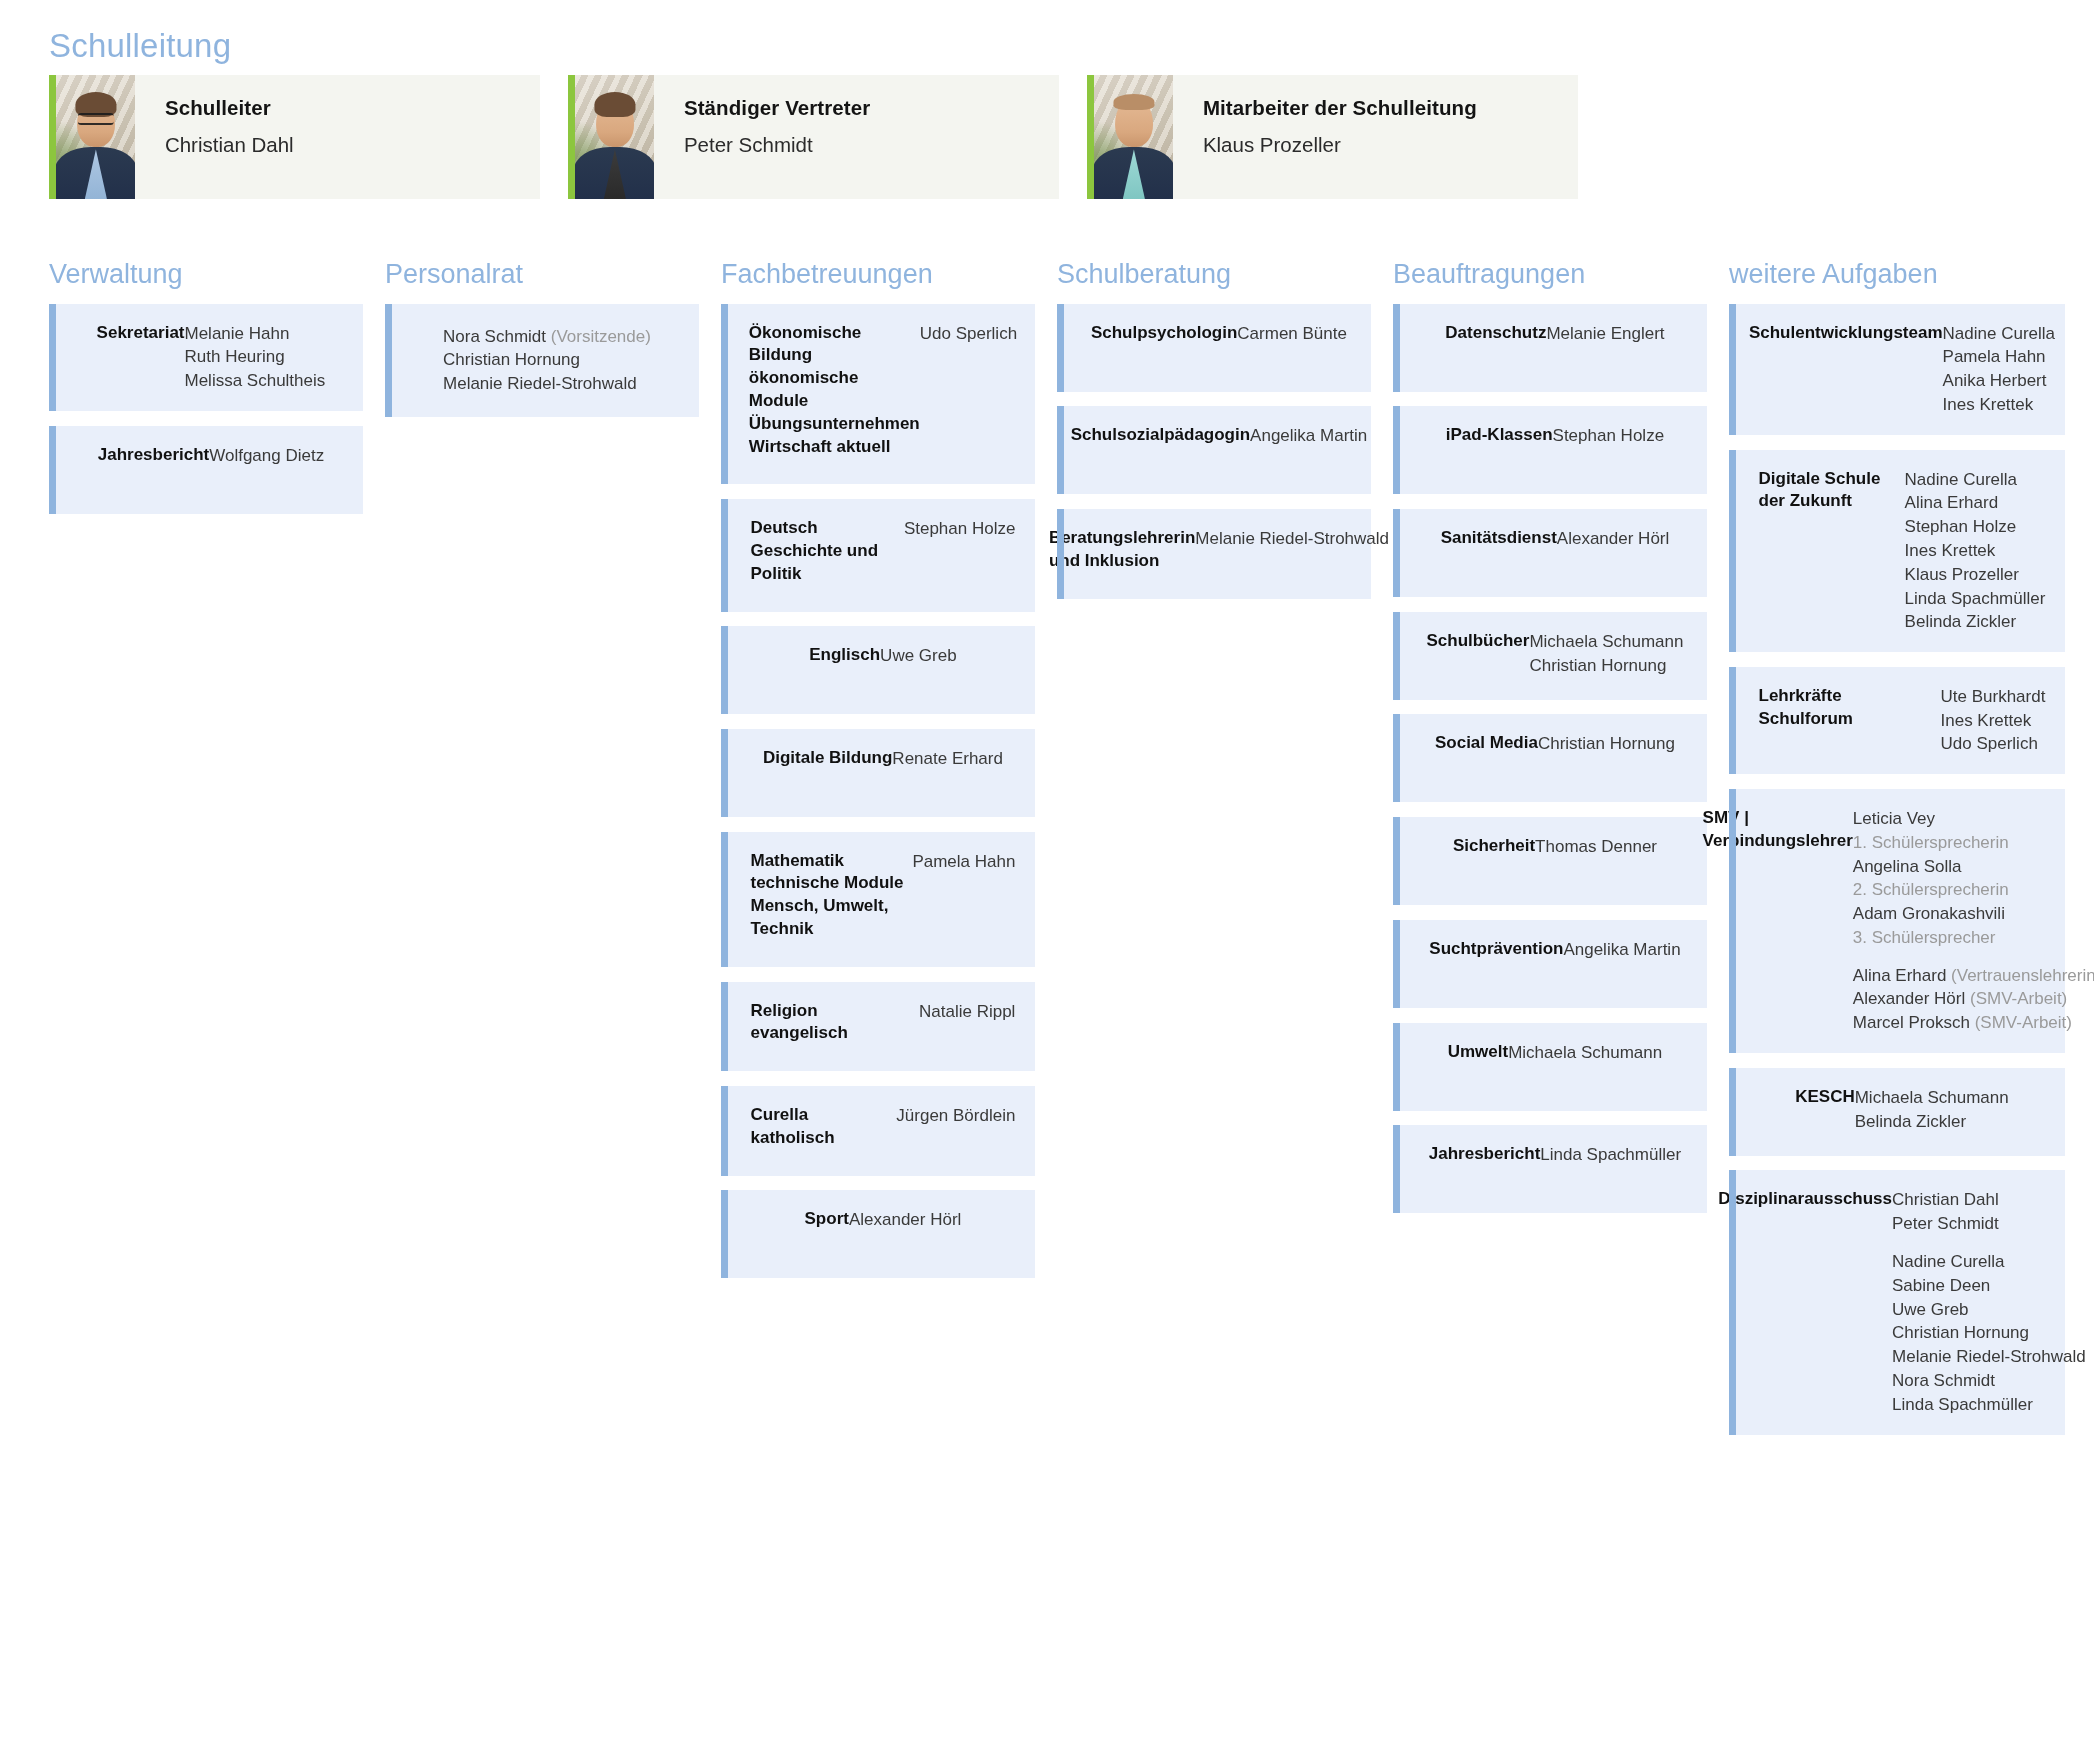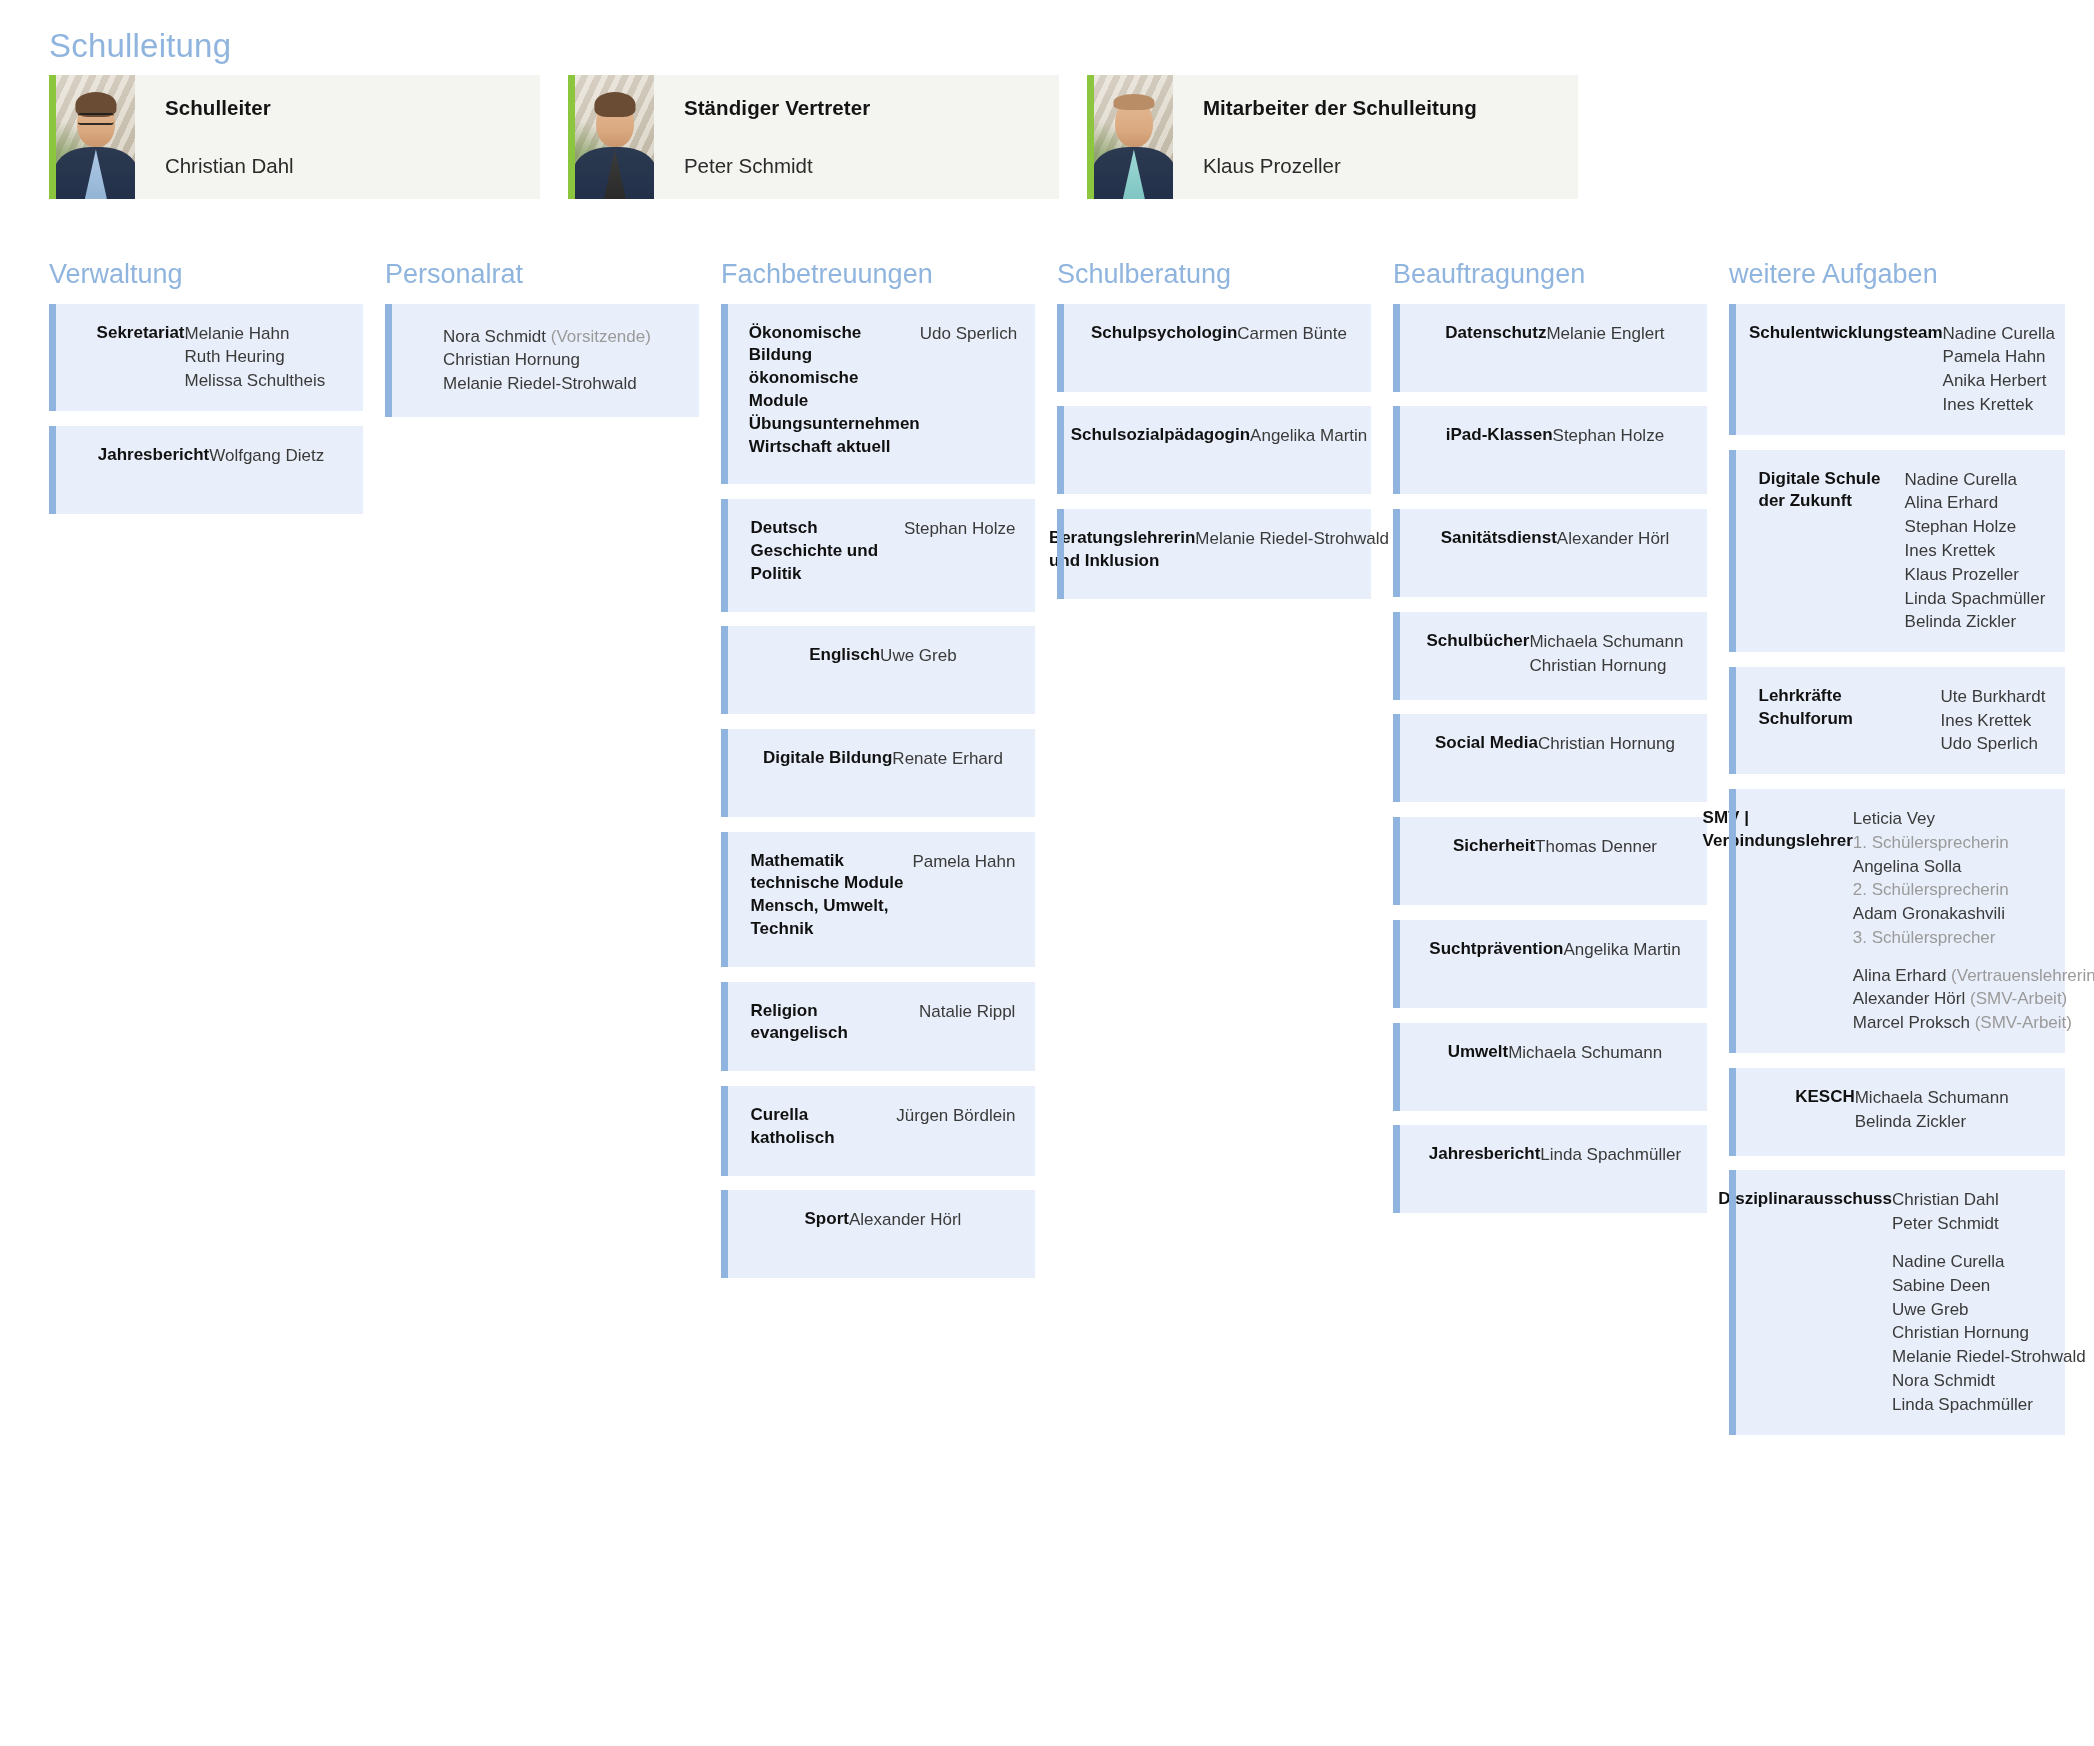--- a/index.html
+++ b/index.html
@@ -122,21 +122,21 @@
     clip-path: polygon(50% 0, 100% 100%, 0 100%);
   }
   .leader-photo .shirt.teal { background: linear-gradient(180deg, #9FD9D6 0%, #7FC6C2 100%); }
   .leader-photo .shirt.dark { background: linear-gradient(180deg, #3c3c3c 0%, #2a2a2a 100%); }
 
   .leader-body {
     flex: 1 1 auto;
     padding: 21px 21px 21px 29.5px;
     display: flex;
     flex-direction: column;
-    justify-content: space-between;
+    justify-content: flex-start;
     gap: 13px;
   }
   .leader-role {
     font-size: 20.5px;
     font-weight: 700;
     color: #141414;
     letter-spacing: 0.1px;
   }
   .leader-name {
     font-size: 20.5px;

